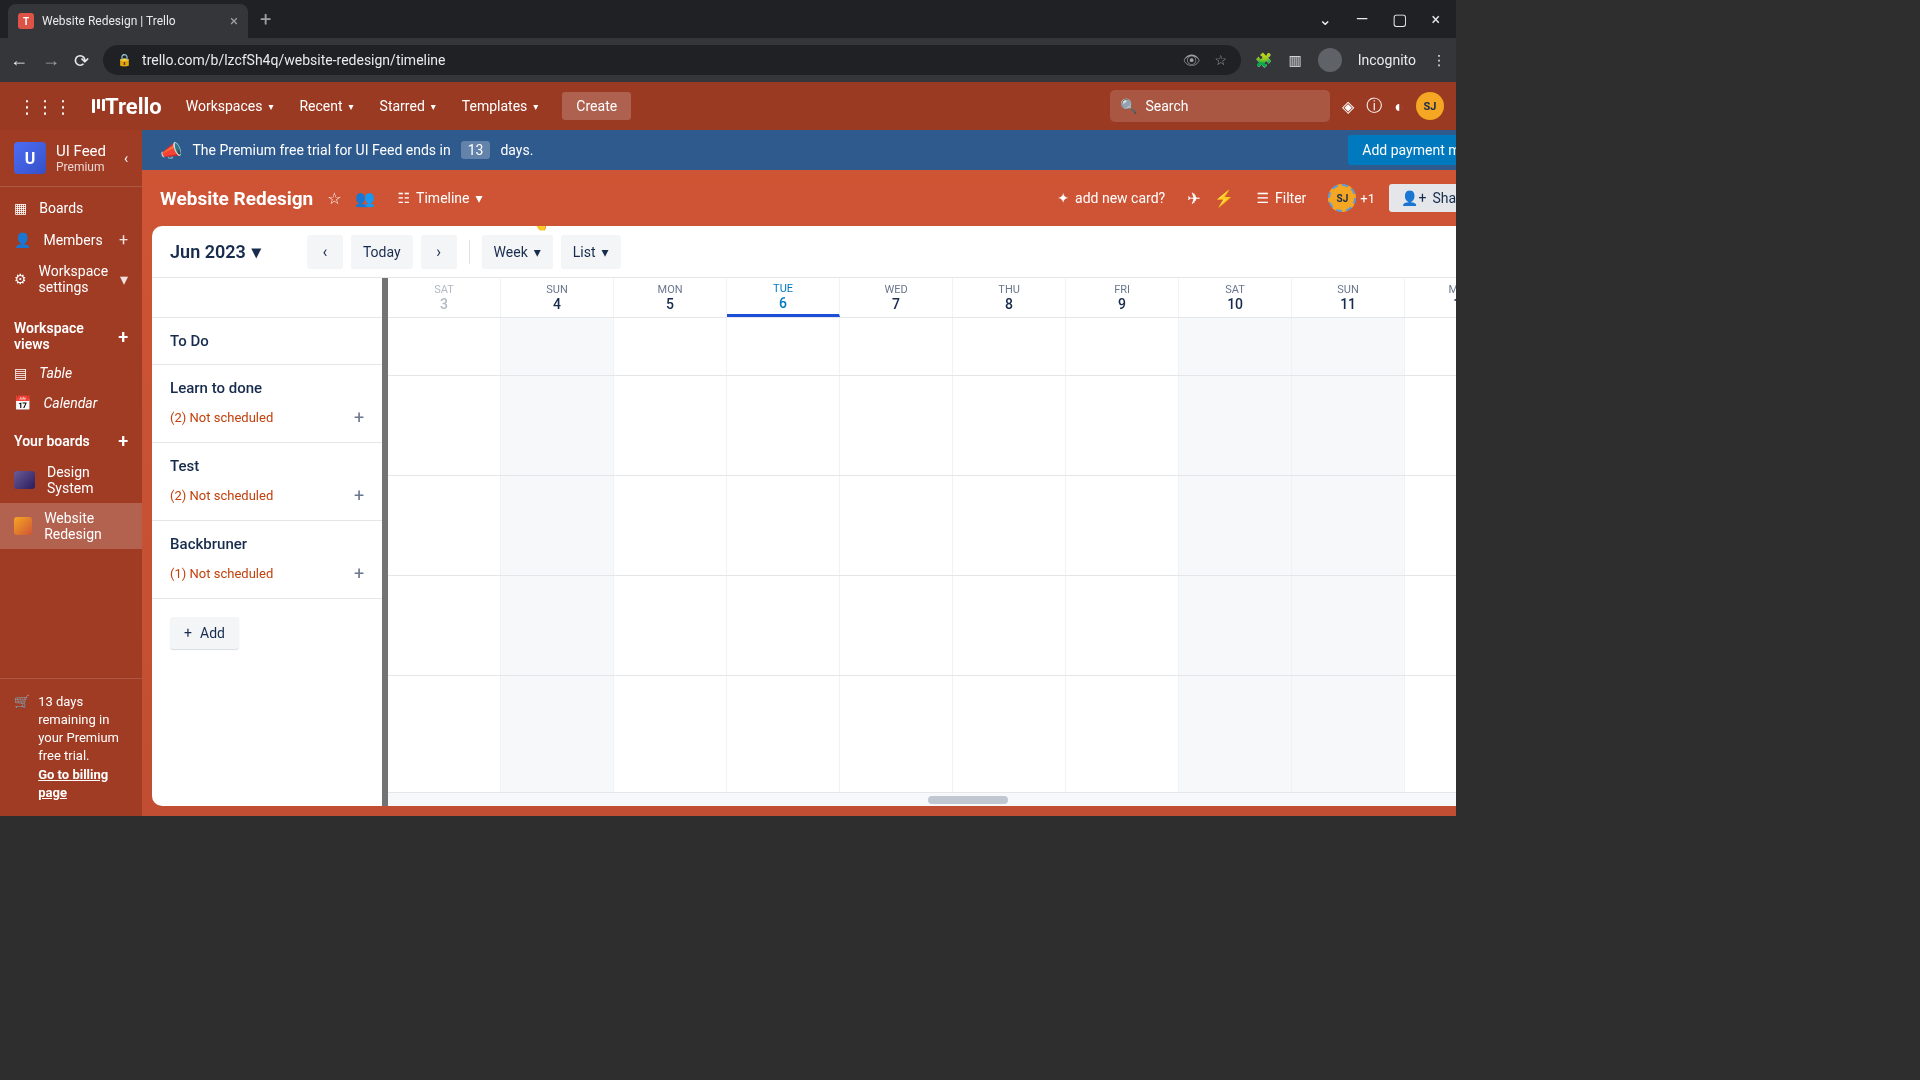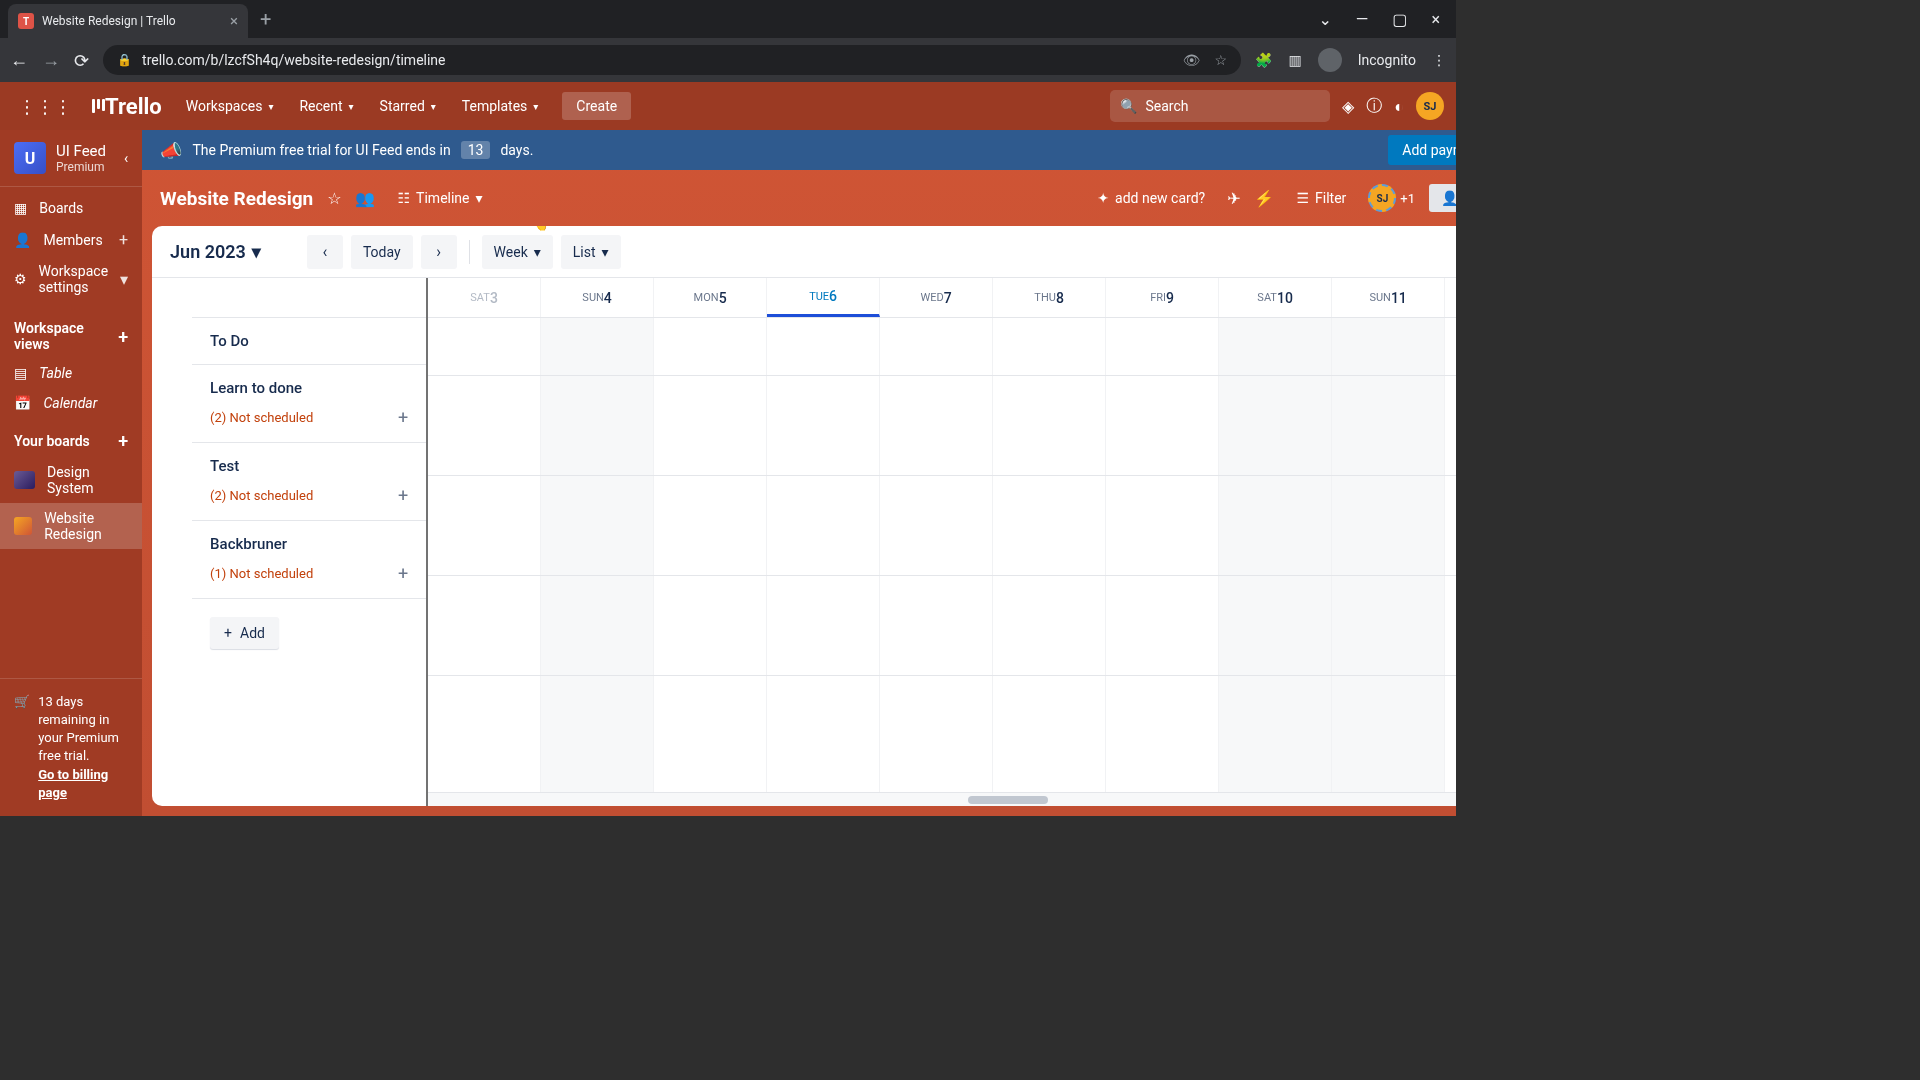--- a/index.html
+++ b/index.html
@@ -77,32 +77,32 @@
 .avatar-sm { width: 28px; height: 28px; background: #f5a623; border-radius: 50%; border: 2px dashed #5e9dd8; display: flex; align-items: center; justify-content: center; font-size: 10px; font-weight: bold; color: #172b4d; }
 
 .timeline { flex: 1; background: #fff; margin: 0 10px 10px 10px; border-radius: 10px; display: flex; flex-direction: column; overflow: hidden; }
 .tl-toolbar { height: 52px; display: flex; align-items: center; padding: 0 18px; gap: 8px; border-bottom: 1px solid #e4e6ea; }
 .month-btn { font-size: 18px; font-weight: 600; color: #172b4d; display: flex; align-items: center; gap: 6px; }
 .tb-btn { height: 34px; padding: 0 12px; border: none; background: #f4f5f7; border-radius: 3px; color: #172b4d; font-size: 14px; display: flex; align-items: center; gap: 6px; }
 .tb-btn.arrow { width: 36px; justify-content: center; font-size: 16px; }
 .tb-sep { width: 1px; height: 24px; background: #dfe1e6; margin: 0 4px; }
 
 .tl-grid { flex: 1; display: flex; position: relative; }
-.tl-left { width: 236px; flex-shrink: 0; border-right: 2px solid #737373; display: flex; flex-direction: column; margin-left: 40px; }
+.tl-left { width: 236px; flex-shrink: 0; border-right: 6px solid #737373; display: flex; flex-direction: column; }
 .tl-left-header { height: 40px; border-bottom: 1px solid #e4e6ea; }
 .tl-lane { border-bottom: 1px solid #e4e6ea; padding: 14px 18px; display: flex; flex-direction: column; gap: 10px; }
 .lane-title { font-size: 15px; font-weight: 500; color: #172b4d; }
 .lane-sub { font-size: 13px; color: #5e6c84; display: flex; align-items: center; }
 .lane-sub .count { color: #c2410c; }
 .lane-sub .plus { margin-left: auto; color: #6b778c; font-size: 18px; }
 .add-btn { margin: 18px; padding: 8px 14px; background: #f4f5f7; border-radius: 3px; display: inline-flex; align-items: center; gap: 8px; color: #172b4d; font-size: 14px; width: fit-content; box-shadow: 0 1px 1px rgba(9,30,66,0.15); }
 
 .tl-right { flex: 1; display: flex; flex-direction: column; overflow: hidden; }
 .days-header { height: 40px; display: flex; border-bottom: 1px solid #e4e6ea; }
-.day { flex: 1 0 113px; display: flex; flex-direction: row; align-items: center; justify-content: center; font-size: 11px; color: #6b778c; border-right: 1px solid #f1f2f4; }
+.day { flex: 1 0 113px; display: flex; flex-direction: column; align-items: center; justify-content: center; font-size: 11px; color: #6b778c; border-right: 1px solid #f1f2f4; }
 .day .num { font-size: 14px; color: #172b4d; font-weight: 500; }
 .day.today { color: #0079bf; border-bottom: 3px solid #1d4ed8; }
 .day.today .num { color: #0079bf; }
 .day.dim { color: #b3bac5; }
 .day.dim .num { color: #b3bac5; }
 .tl-body { flex: 1; display: flex; position: relative; }
 .col { flex: 1 0 113px; border-right: 1px solid #f1f2f4; }
 .col.weekend { background: #f7f8f9; }
 .h-line { position: absolute; left: 0; right: 0; border-bottom: 1px solid #e4e6ea; }
 .scroll-v { position: absolute; right: 0; top: 40px; bottom: 10px; width: 14px; background: #f1f2f4; }

